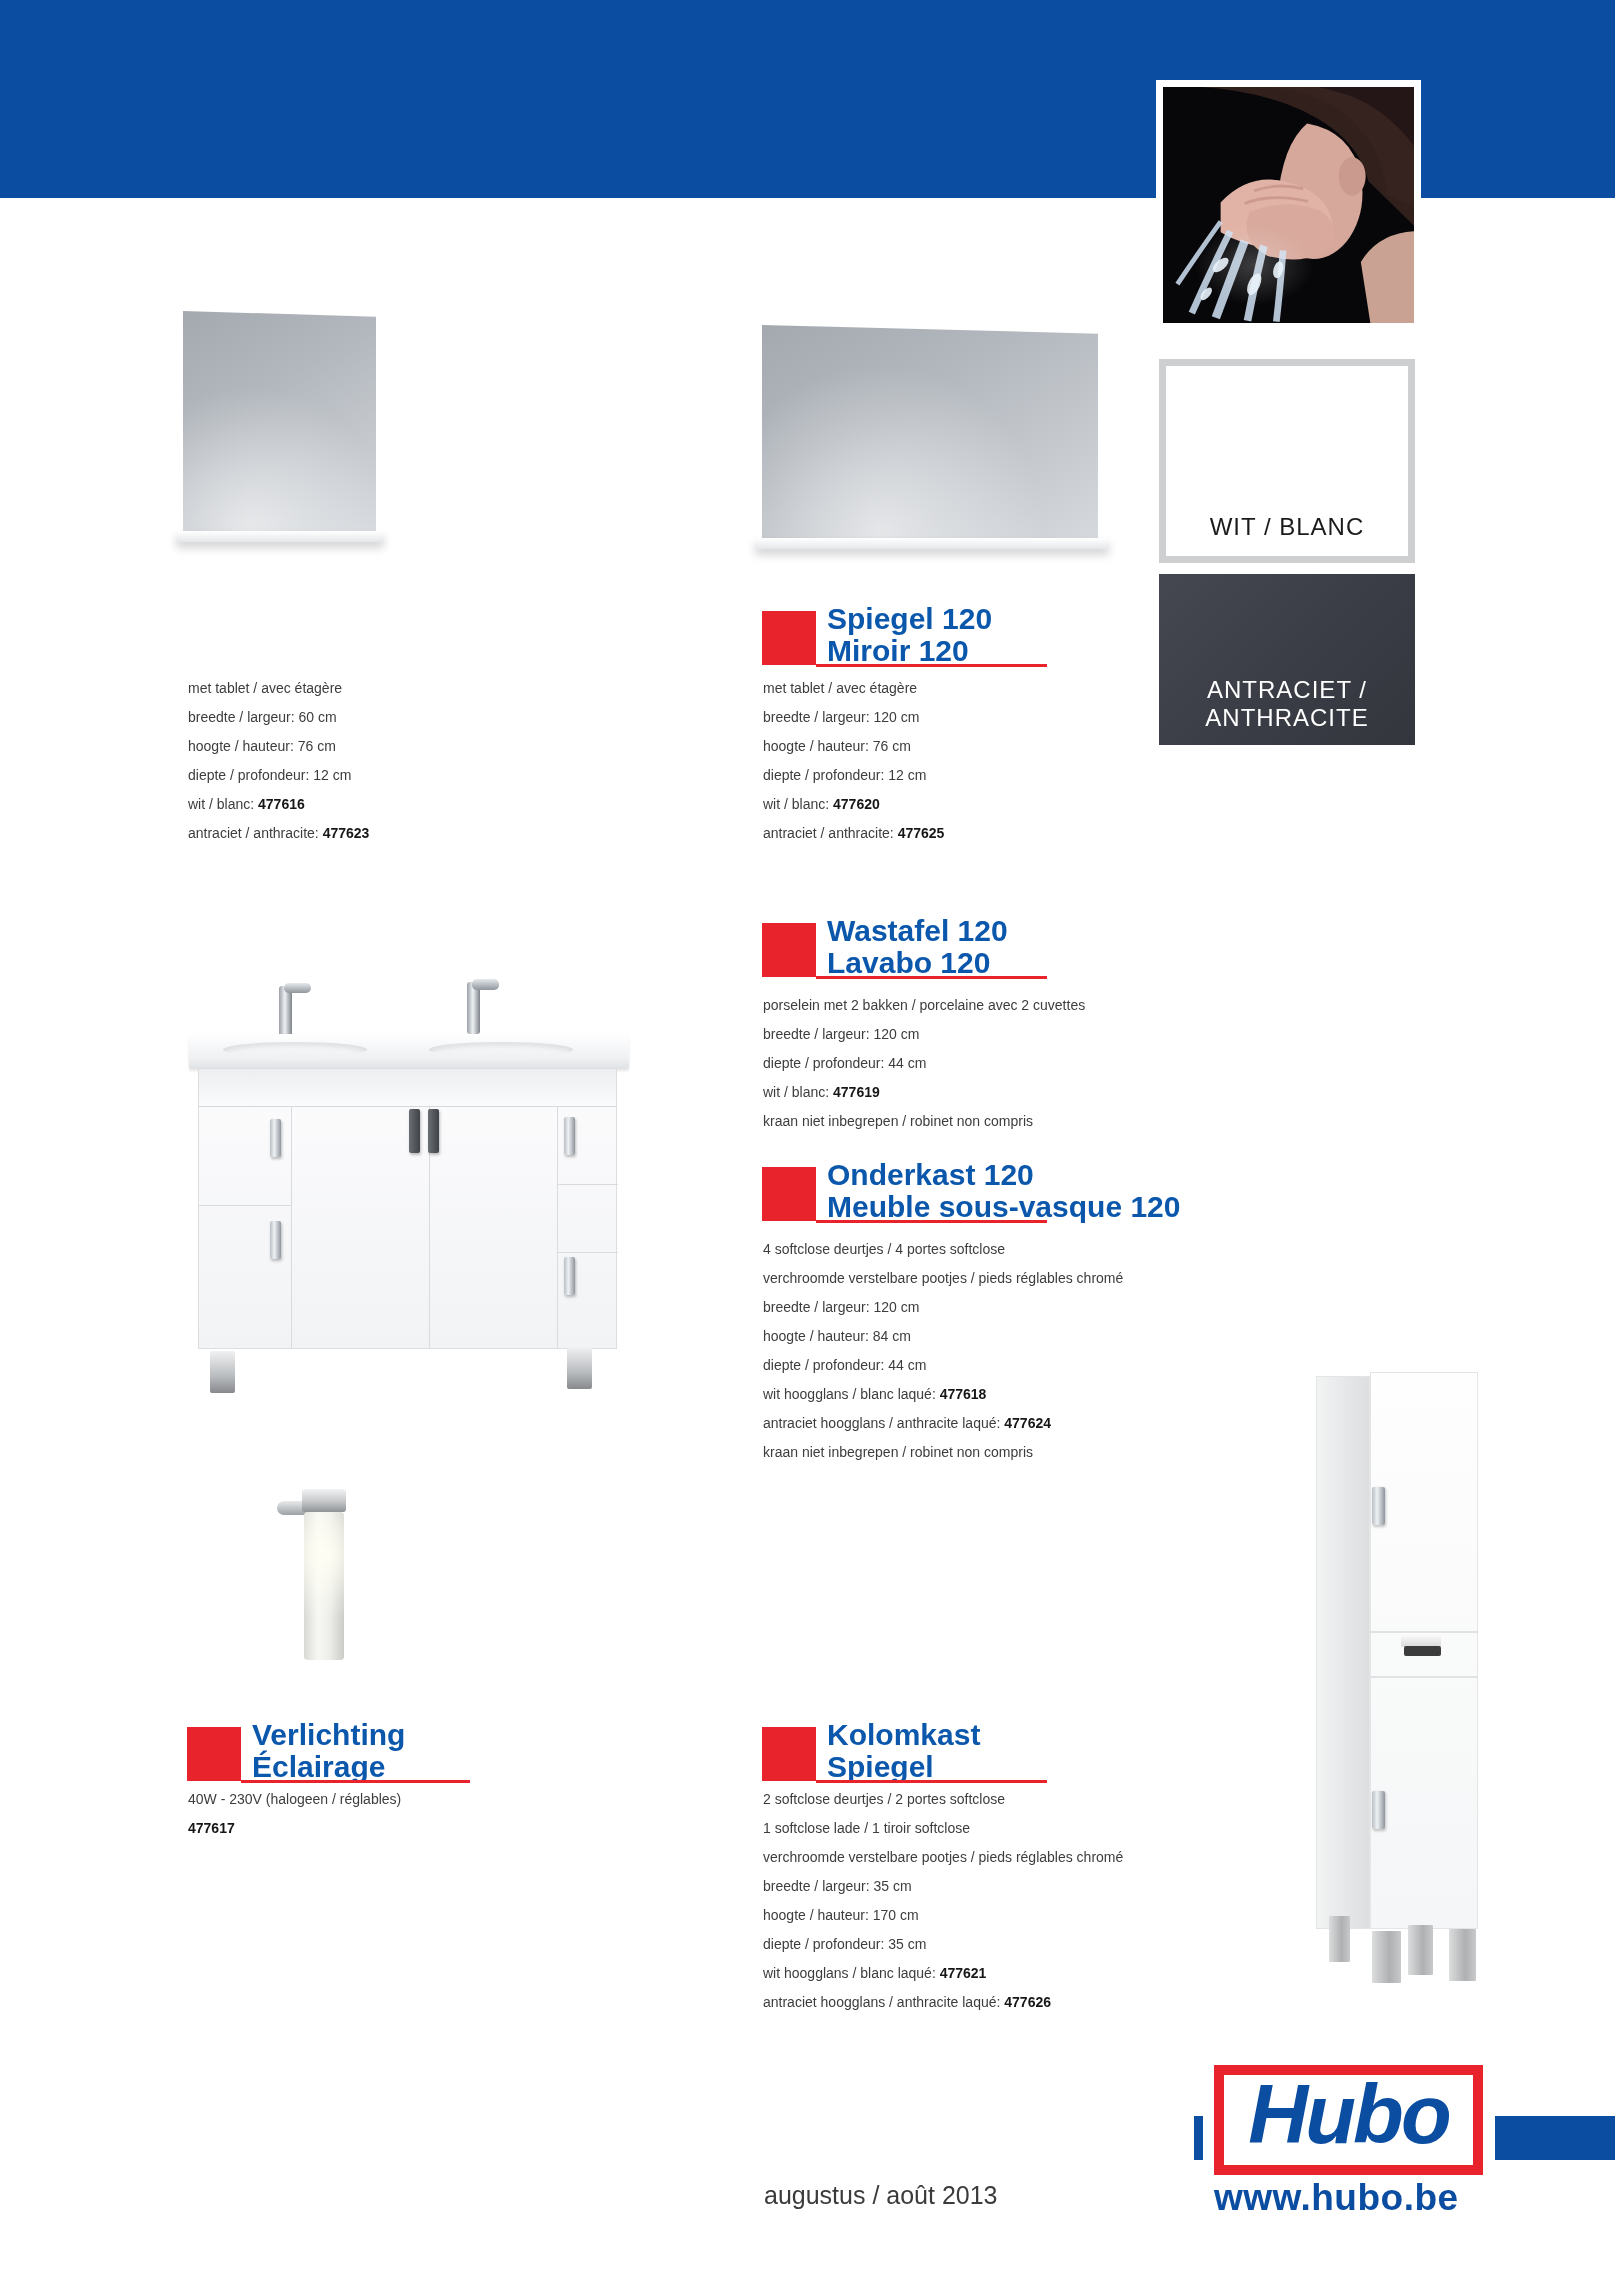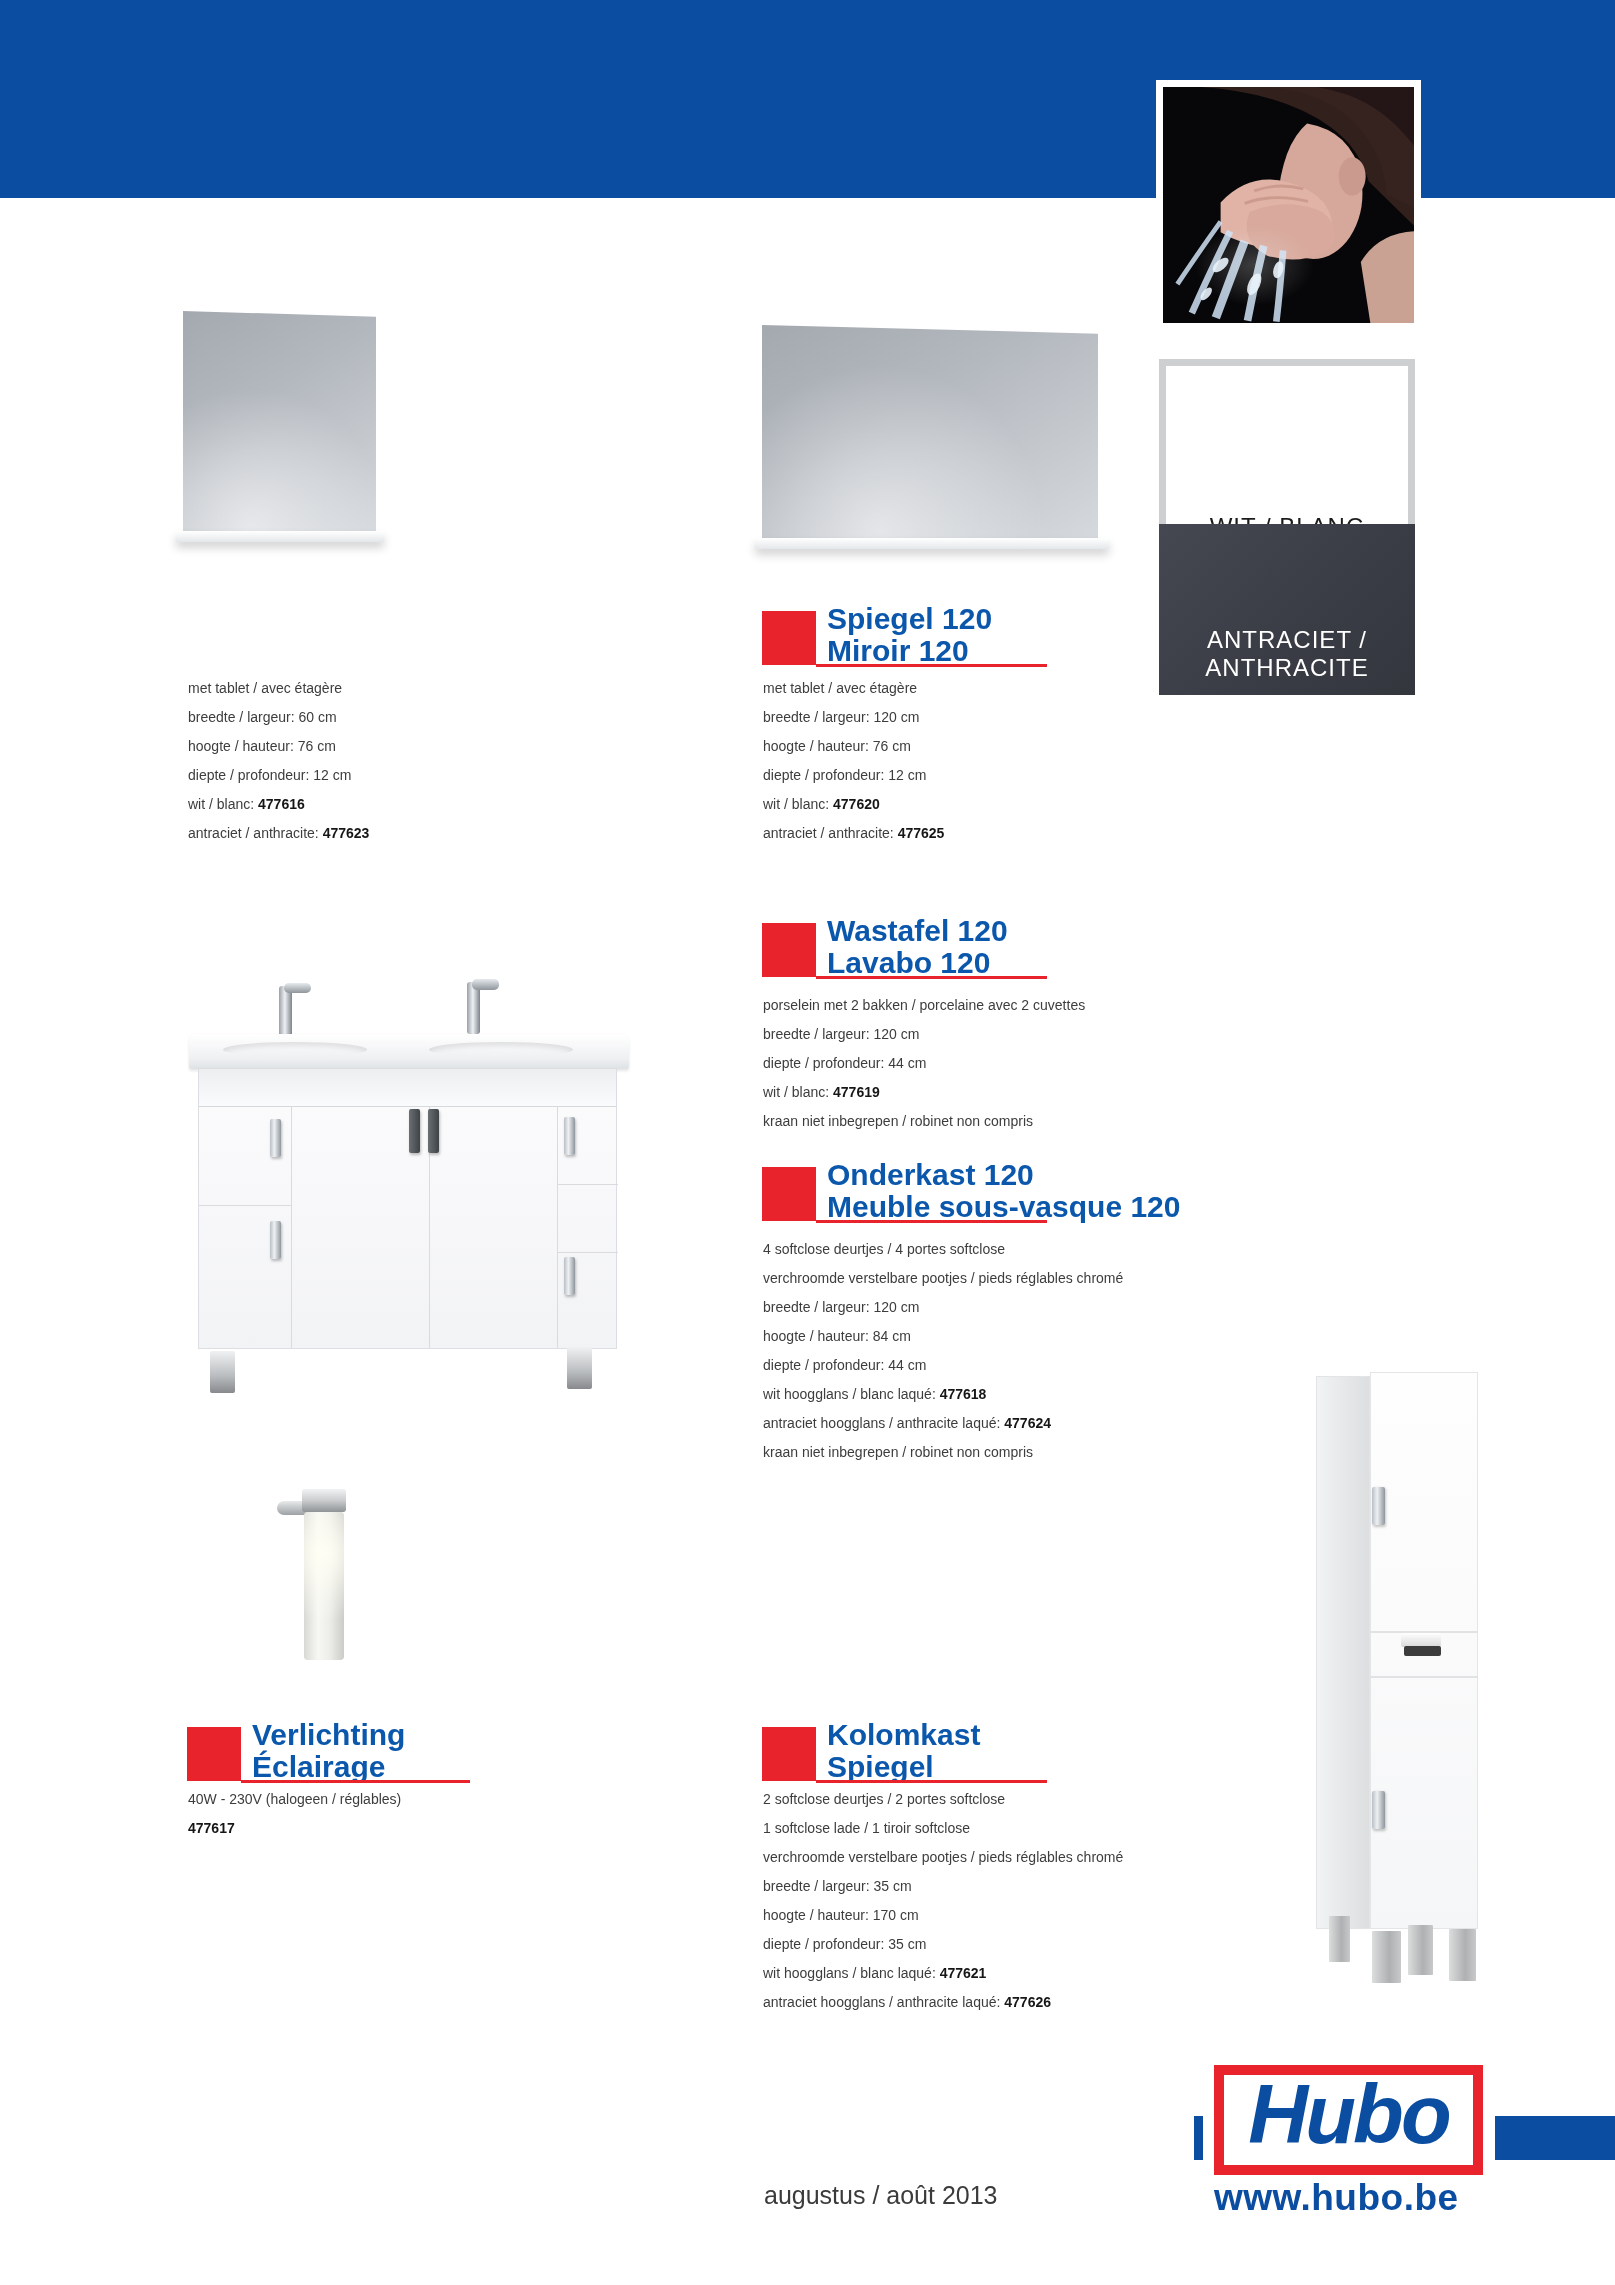--- a/index.html
+++ b/index.html
@@ -10,21 +10,21 @@
   .band{position:absolute;left:0;top:0;width:1616px;height:198px;background:#0b4da1;}
 
   
   .photo-frame{position:absolute;left:1156px;top:80px;width:265px;height:250px;
                background:#ffffff;padding:6.7px;box-sizing:border-box;}
   .photo-frame svg{display:block;width:100%;height:100%;}
 
   
   .swatch{position:absolute;left:1159px;width:256px;box-sizing:border-box;}
   .swatch-white{top:347px;height:204px;background:#ffffff;border:7.7px solid #cdcfd1;margin-top:12px;}
-  .swatch-dark{top:524px;height:171px;background:linear-gradient(135deg,#454851 0%,#3a3d45 55%,#33363d 100%);padding-left:20px;}
+  .swatch-dark{top:574px;height:171px;background:linear-gradient(135deg,#454851 0%,#3a3d45 55%,#33363d 100%);padding-left:20px;}
   .swatch-label{position:absolute;left:0;right:0;bottom:15.4px;text-align:center;
                 font-size:24px;letter-spacing:1px;color:#1b1b1b;}
   .swatch-dark .swatch-label{color:#ffffff;bottom:13.4px;}
 
   
   .mirror{position:absolute;background:linear-gradient(150deg,#a4a9b0 0%,#b3b8be 38%,#c6cacf 72%,#d6dade 100%);}
   .mirror-glow{position:absolute;left:0;top:0;right:0;bottom:0;
                background:radial-gradient(circle at 35% 95%, rgba(255,255,255,.55), rgba(255,255,255,0) 55%);}
   .mirror-60{left:183px;top:311px;width:193px;height:225px;
              clip-path:polygon(0 0,100% 2.5%,100% 100%,0 100%);}

